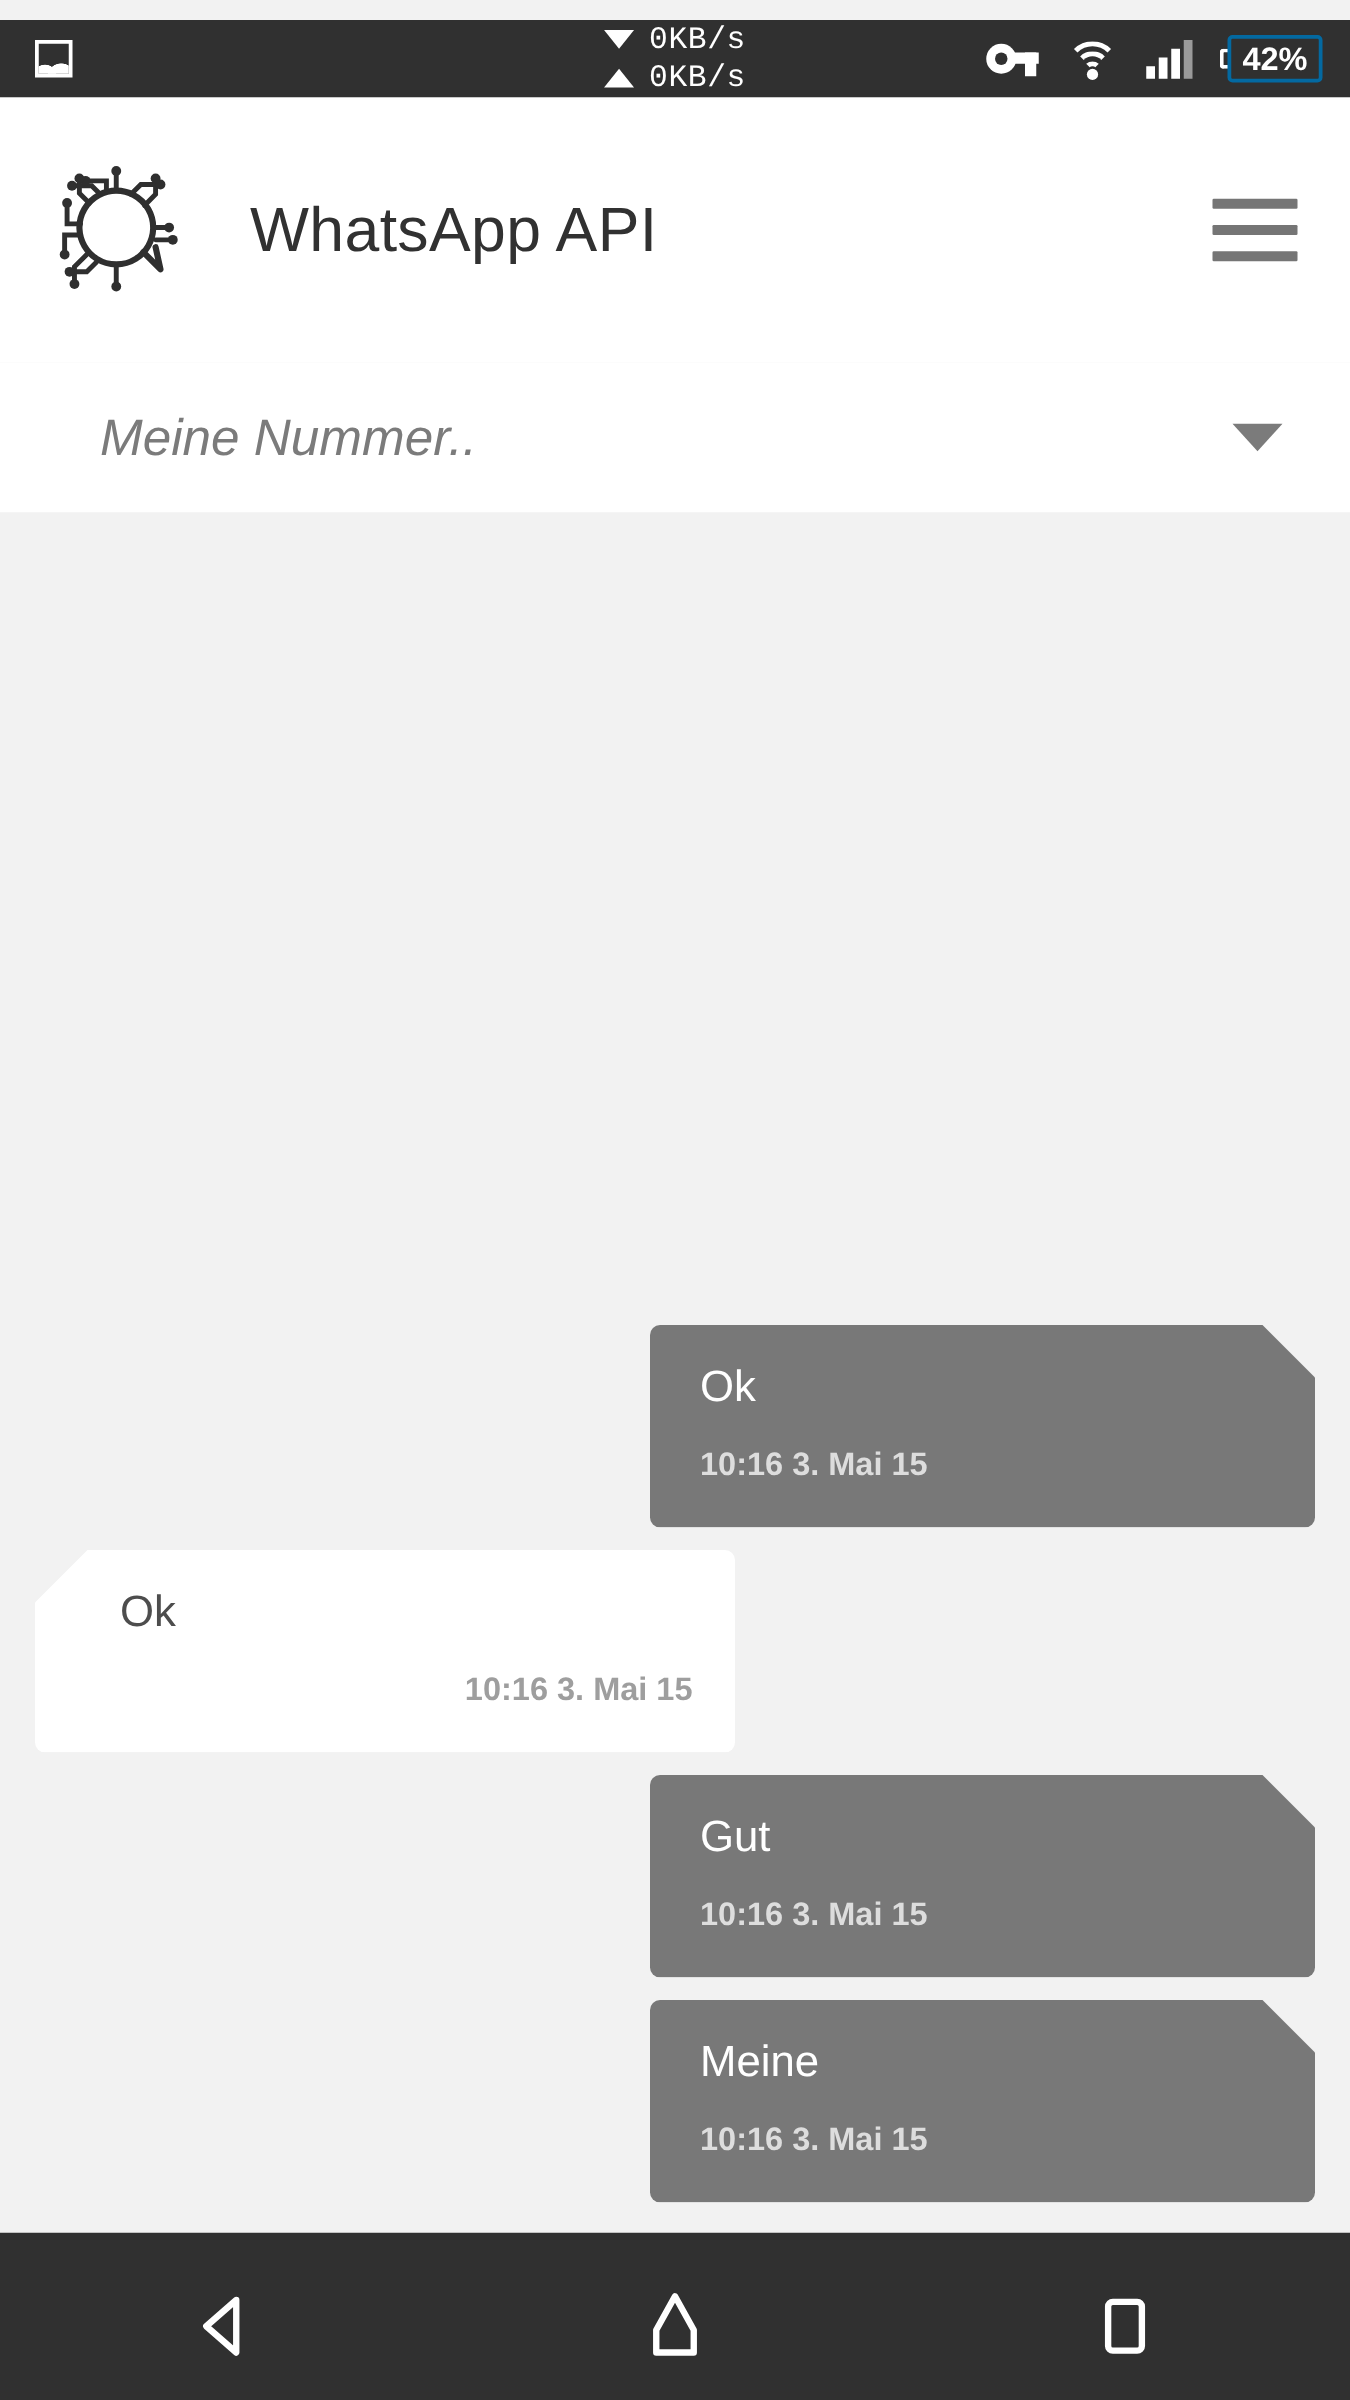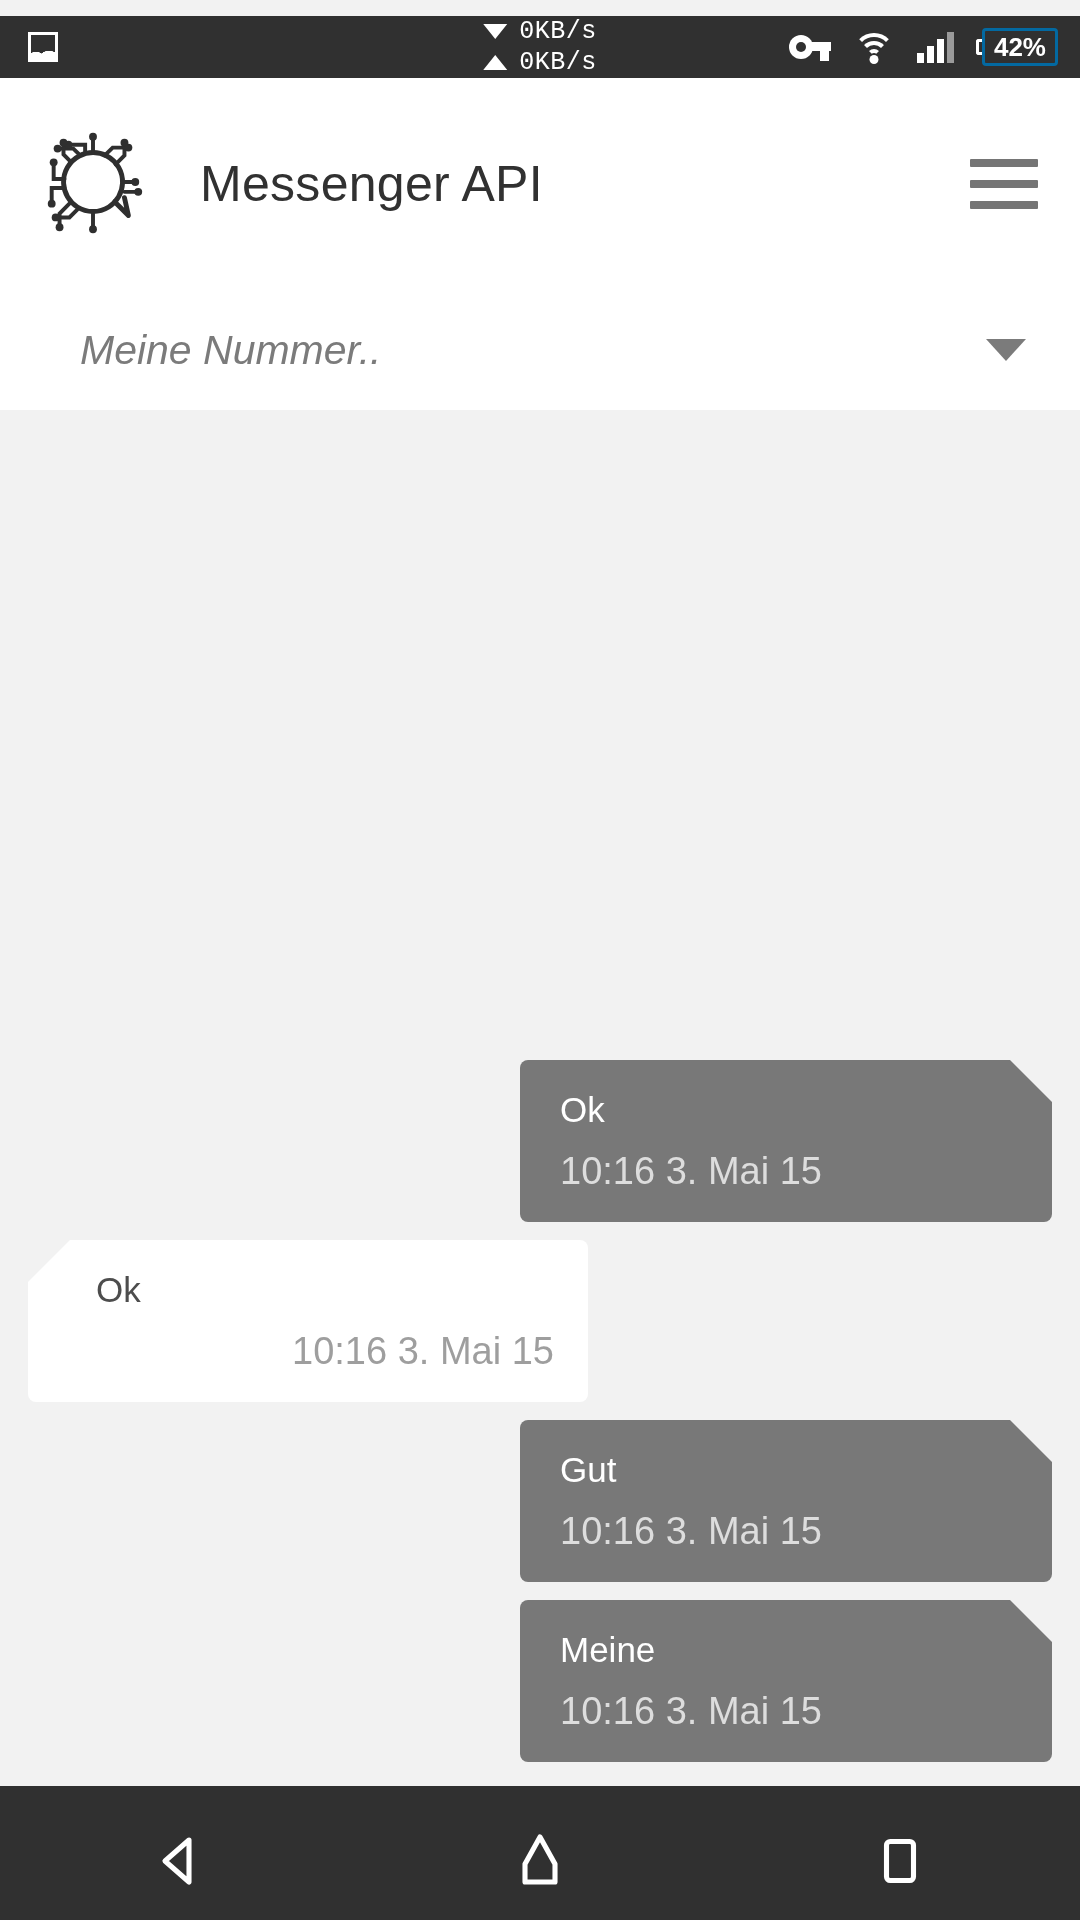--- a/index.html
+++ b/index.html
@@ -88,21 +88,21 @@
     flex:1; background:#f2f2f2; position:relative;
     display:flex; flex-direction:column; justify-content:flex-end;
     padding:0 28px 24px 28px; overflow:hidden;
   }
   .msg-row { display:flex; margin-top:18px; }
   .msg-row.out { justify-content:flex-end; }
   .msg-row.in  { justify-content:flex-start; }
 
   .bubble { position:relative; padding:26px 34px 28px 40px; min-width:300px; }
   .bubble .text { font-size:35px; line-height:48px; }
-  .bubble .time { font-size:38px; line-height:46px; margin-top:14px; }
+  .bubble .time { font-size:26px; line-height:46px; margin-top:14px;font-weight:bold; }
 
   
   .bubble.out {
     background:#787878; color:#fff; width:532px;
     border-radius:8px 0 8px 8px;
     -webkit-clip-path: polygon(0 0, calc(100% - 42px) 0, 100% 42px, 100% 100%, 0 100%);
     clip-path: polygon(0 0, calc(100% - 42px) 0, 100% 42px, 100% 100%, 0 100%);
   }
   .bubble.out .text { color:#ffffff; }
   .bubble.out .time { color:#dddddd; }
@@ -202,21 +202,21 @@
         <circle cx="20" cy="38" r="4"></circle>
           <circle cx="18" cy="80" r="4"></circle>
         <circle cx="103" cy="58" r="4"></circle>
           <circle cx="106" cy="68" r="4"></circle>
         <circle cx="60" cy="106" r="4"></circle>
           <circle cx="22" cy="94" r="4"></circle>
         <circle cx="26" cy="104" r="4"></circle>
       </g>
     </svg>
 
-    <div class="app-title">Messenger API</div>
+    <div class="app-title">WhatsApp API</div>
 
     <div class="hamburger">
       <span></span>
         <span></span>
         <span></span>
     </div>
   </div>
 
   <div class="spinner-row">
     <div class="spinner" id="sp-number">

